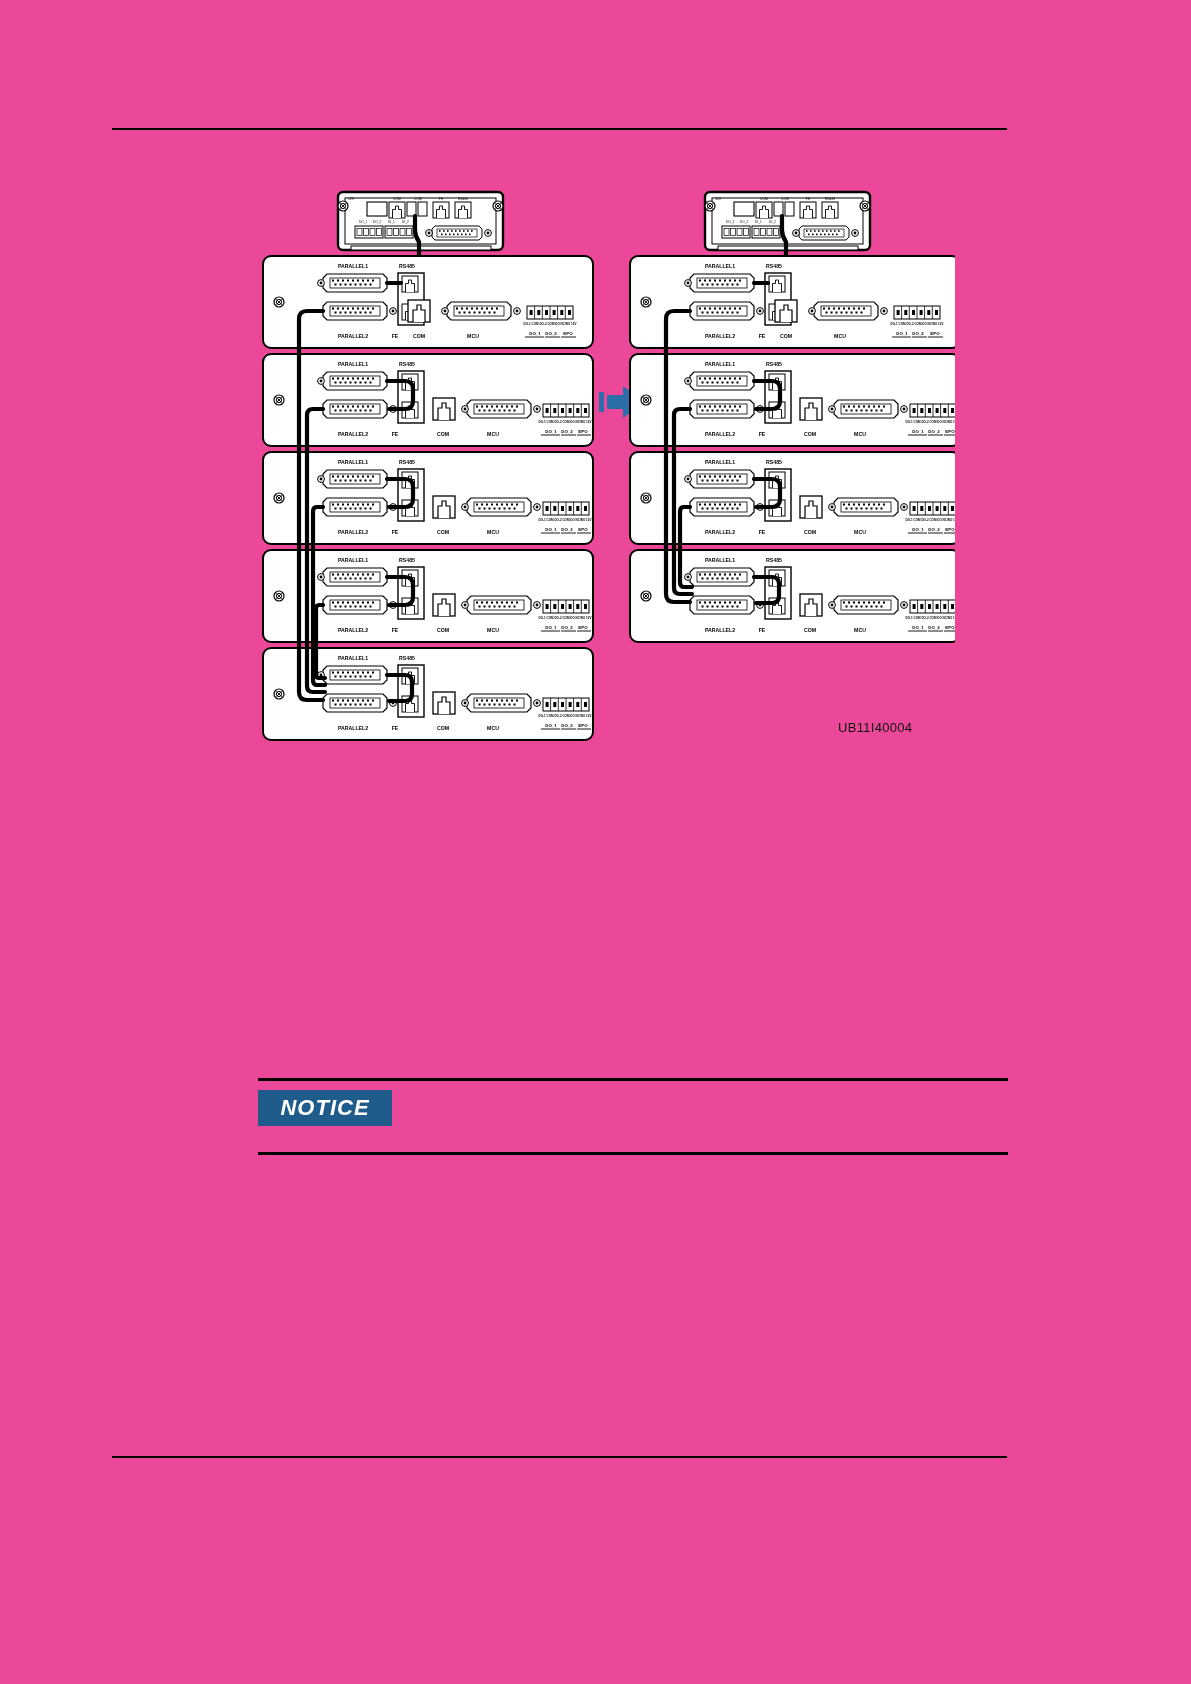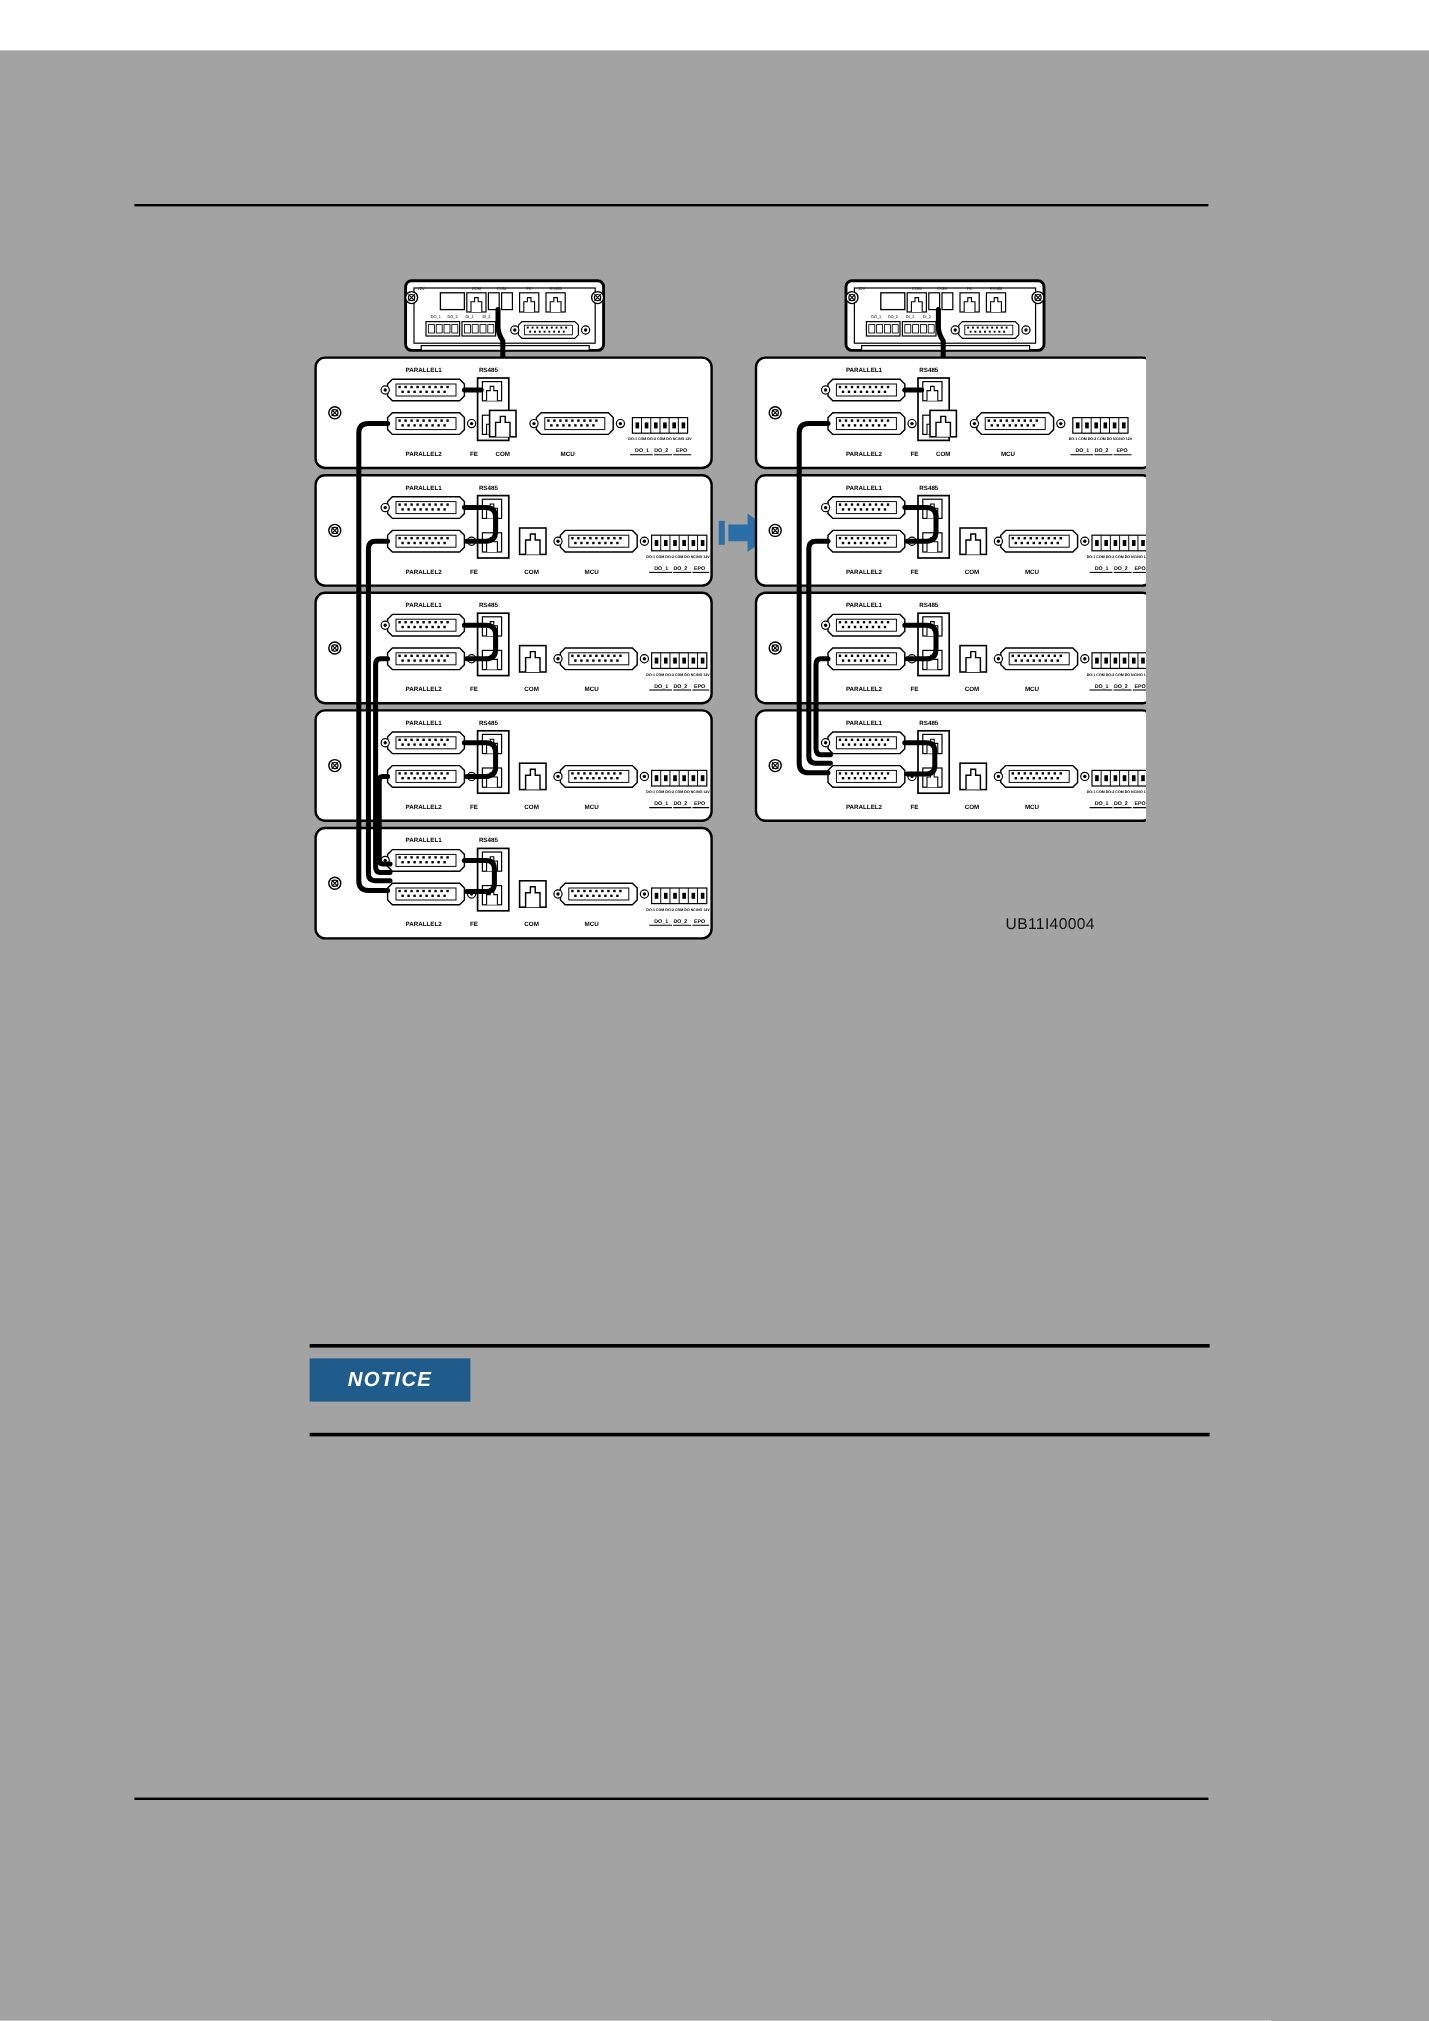--- a/index.html
+++ b/index.html
@@ -1,26 +1,26 @@
 <!DOCTYPE html>
 <html><head>
 <meta charset="utf-8">
 <style>
   html,body{margin:0;padding:0;background:#ffffff;}
   body{width:1191px;height:1684px;position:relative;font-family:"Liberation Sans",sans-serif;color:#000;}
-  .page{position:absolute;inset:0;background:#a3a3a3;margin-top:42px;}
+  .page{position:absolute;inset:0;background:#ec4899;}
   .rule{position:absolute;left:112px;width:895px;height:2px;background:#000;}
   .rule.top{top:128px;}
   .rule.bottom{top:1456px;}
   .figure{position:absolute;left:255px;top:180px;width:700px;height:570px;}
   .fig-id{position:absolute;left:838px;top:720px;font-size:13px;letter-spacing:.3px;color:#111;}
   .notice-wrap{position:absolute;left:258px;top:1078px;width:750px;}
   .notice-line{width:750px;height:3px;background:#000;}
   .notice-badge{width:134px;height:36px;background:#1f5c8b;display:flex;align-items:center;justify-content:center;margin-top:9px;}
-  .notice-badge span{color:#fff;font-style:italic;font-weight:bold;font-size:17px;letter-spacing:1px;}
+  .notice-badge span{color:#fff;font-style:italic;font-weight:bold;font-size:22px;letter-spacing:1px;}
   .notice-gap{height:26px;}
   .notice-line2{width:750px;height:3px;background:#000;}
   svg{display:block;}
   text{font-family:"Liberation Sans",sans-serif;}
 </style>
 </head>
 <body>
 
 <div class="page">
 

